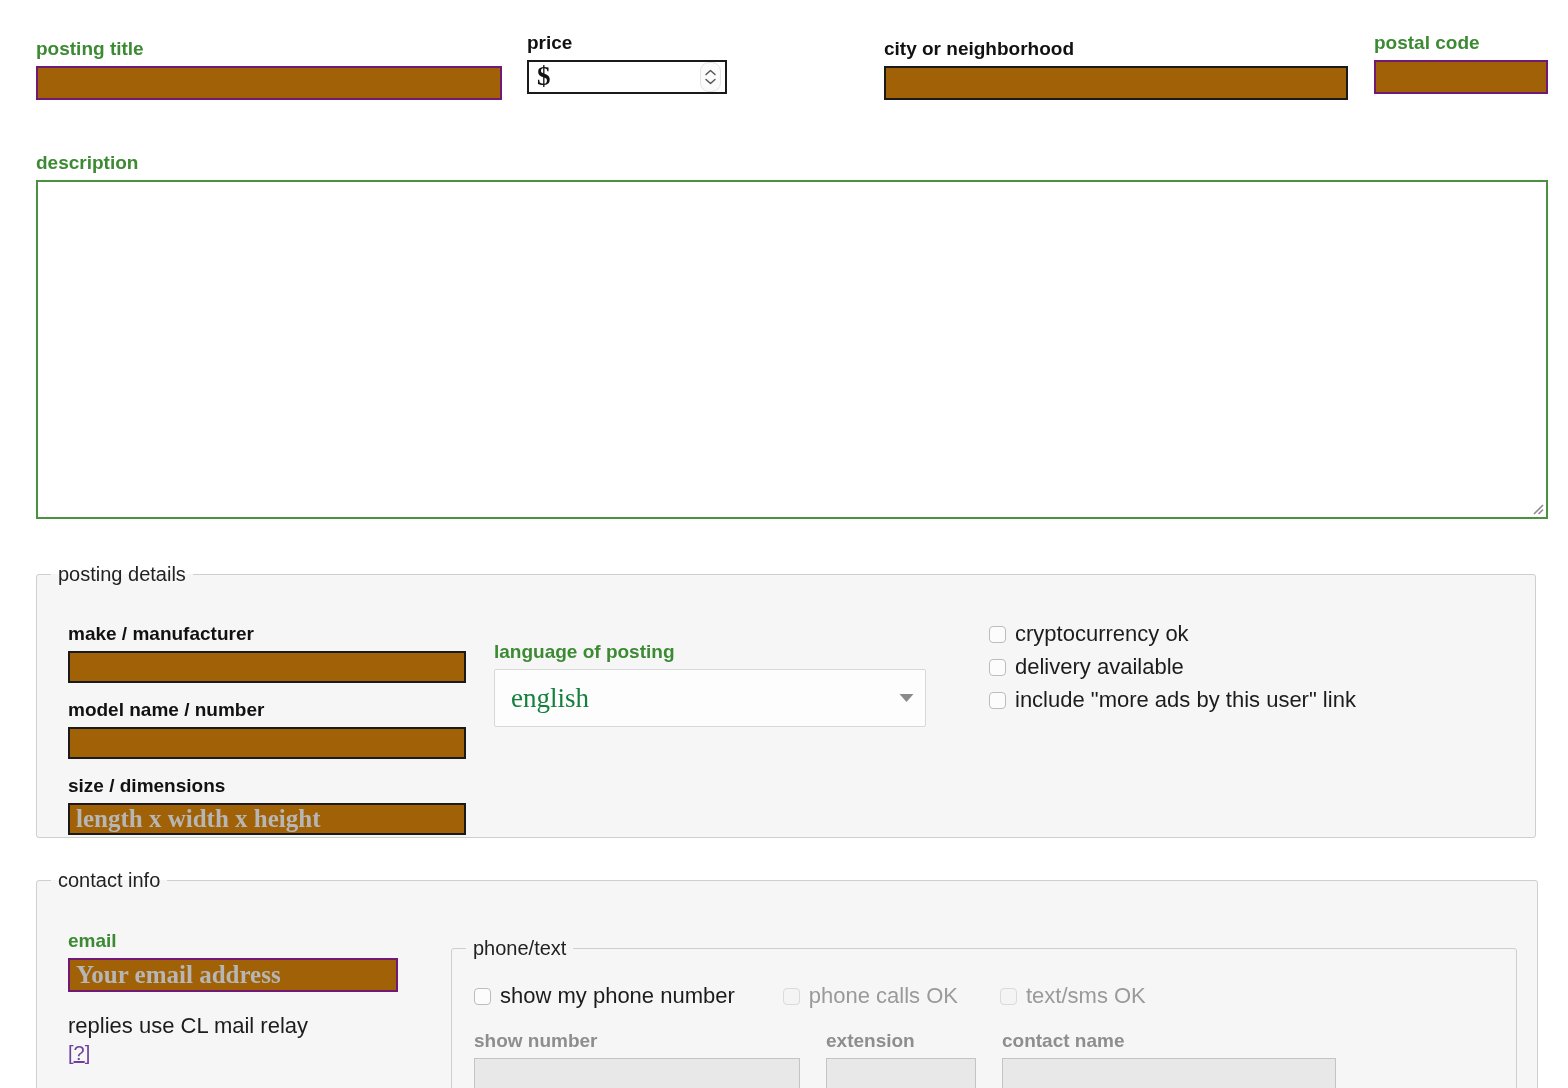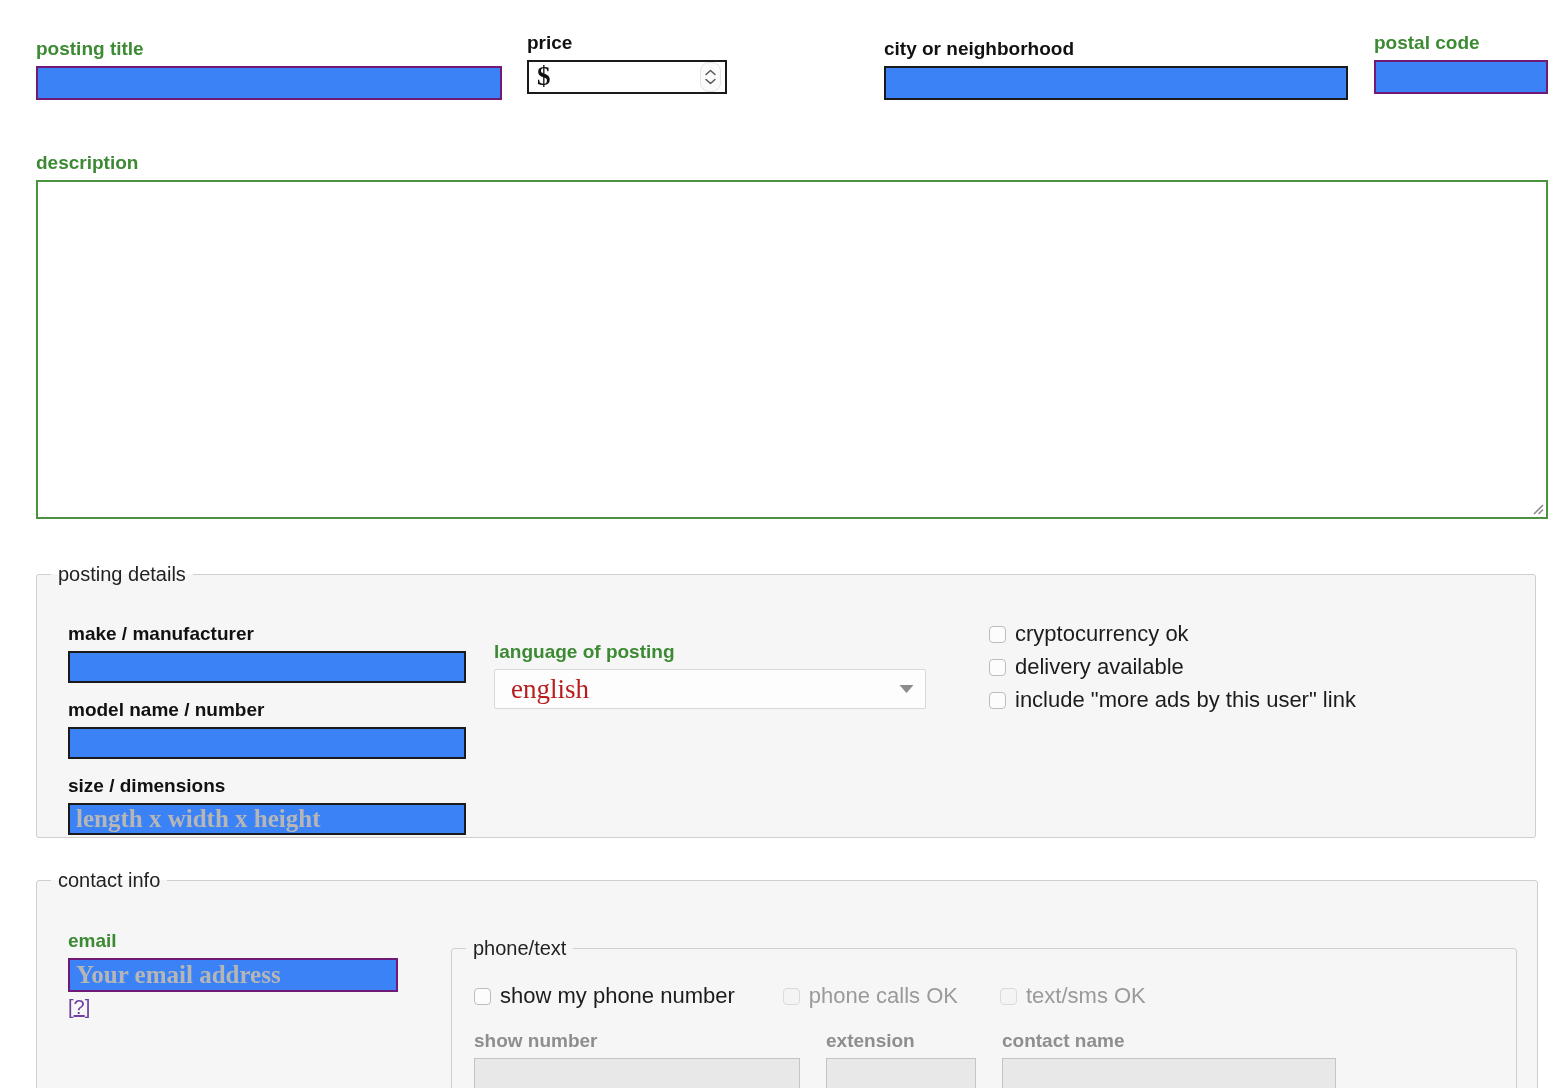--- a/index.html
+++ b/index.html
@@ -26,21 +26,21 @@
     margin-bottom: 6px;
   }
   .lbl.green { color: #3c8a33; }
   .lbl.black { color: #111111; }
   .lbl.gray  { color: #8e8e8e; }
 
   
   .tin {
     box-sizing: border-box;
     display: block;
-    background: #3b82f6;
+    background: #a16207;
     border: 2px solid #1a1a1a;
     font-family: "Liberation Sans", sans-serif;
     font-size: 18px;
     padding: 2px 6px;
     outline: none;
     color: #111;
   }
   .tin.green-bd { border: 2px solid #701a75; }
   .tin::placeholder {
     color: #b6b6b6;
@@ -181,24 +181,24 @@
     background: #fdfdfd;
     border: 1px solid #d8d8d8;
     border-radius: 2px;
     font-family: "Liberation Sans", sans-serif;
     color: #444;
     outline: none;
     padding: 0 30px 0 14px;
   }
   #condition-select { width: 340px; height: 40px; font-size: 20px; }
   #language-select {
-    width: 432px; height: 40px;
+    width: 432px; height: 58px;
     font-family: "Liberation Serif", serif;
     font-size: 27px;
-    color: #b91c1c;
+    color: #15803d;
     padding-left: 16px;
   }
   .sel-arrow {
     position: absolute;
     right: 12px; top: 50%;
     transform: translateY(-50%);
     pointer-events: none;
   }
 
   
@@ -364,20 +364,21 @@
         </div>
       </div>
   </fieldset>
 
   <fieldset class="fs" id="contact-info-fs">
     <legend>contact info</legend>
 
     <div class="ci-left">
       <label class="lbl green">email</label>
       <input class="tin green-bd serif-ph" type="text" id="email-input" placeholder="Your email address" style="">
+      <div class="relay-text">replies use CL mail relay</div>
       <a class="help-link" href="#"><span>[</span><span class="q">?</span><span>]</span></a>
     </div>
 
     <fieldset class="fs" id="phone-text-fs">
       <legend>phone/text</legend>
 
       <div class="pt-checks" id="pt-checkbox-list">
           <div class="cb-row">
             <input type="checkbox" class="cb" style="">
             <span class="cb-label">show my phone number</span>

